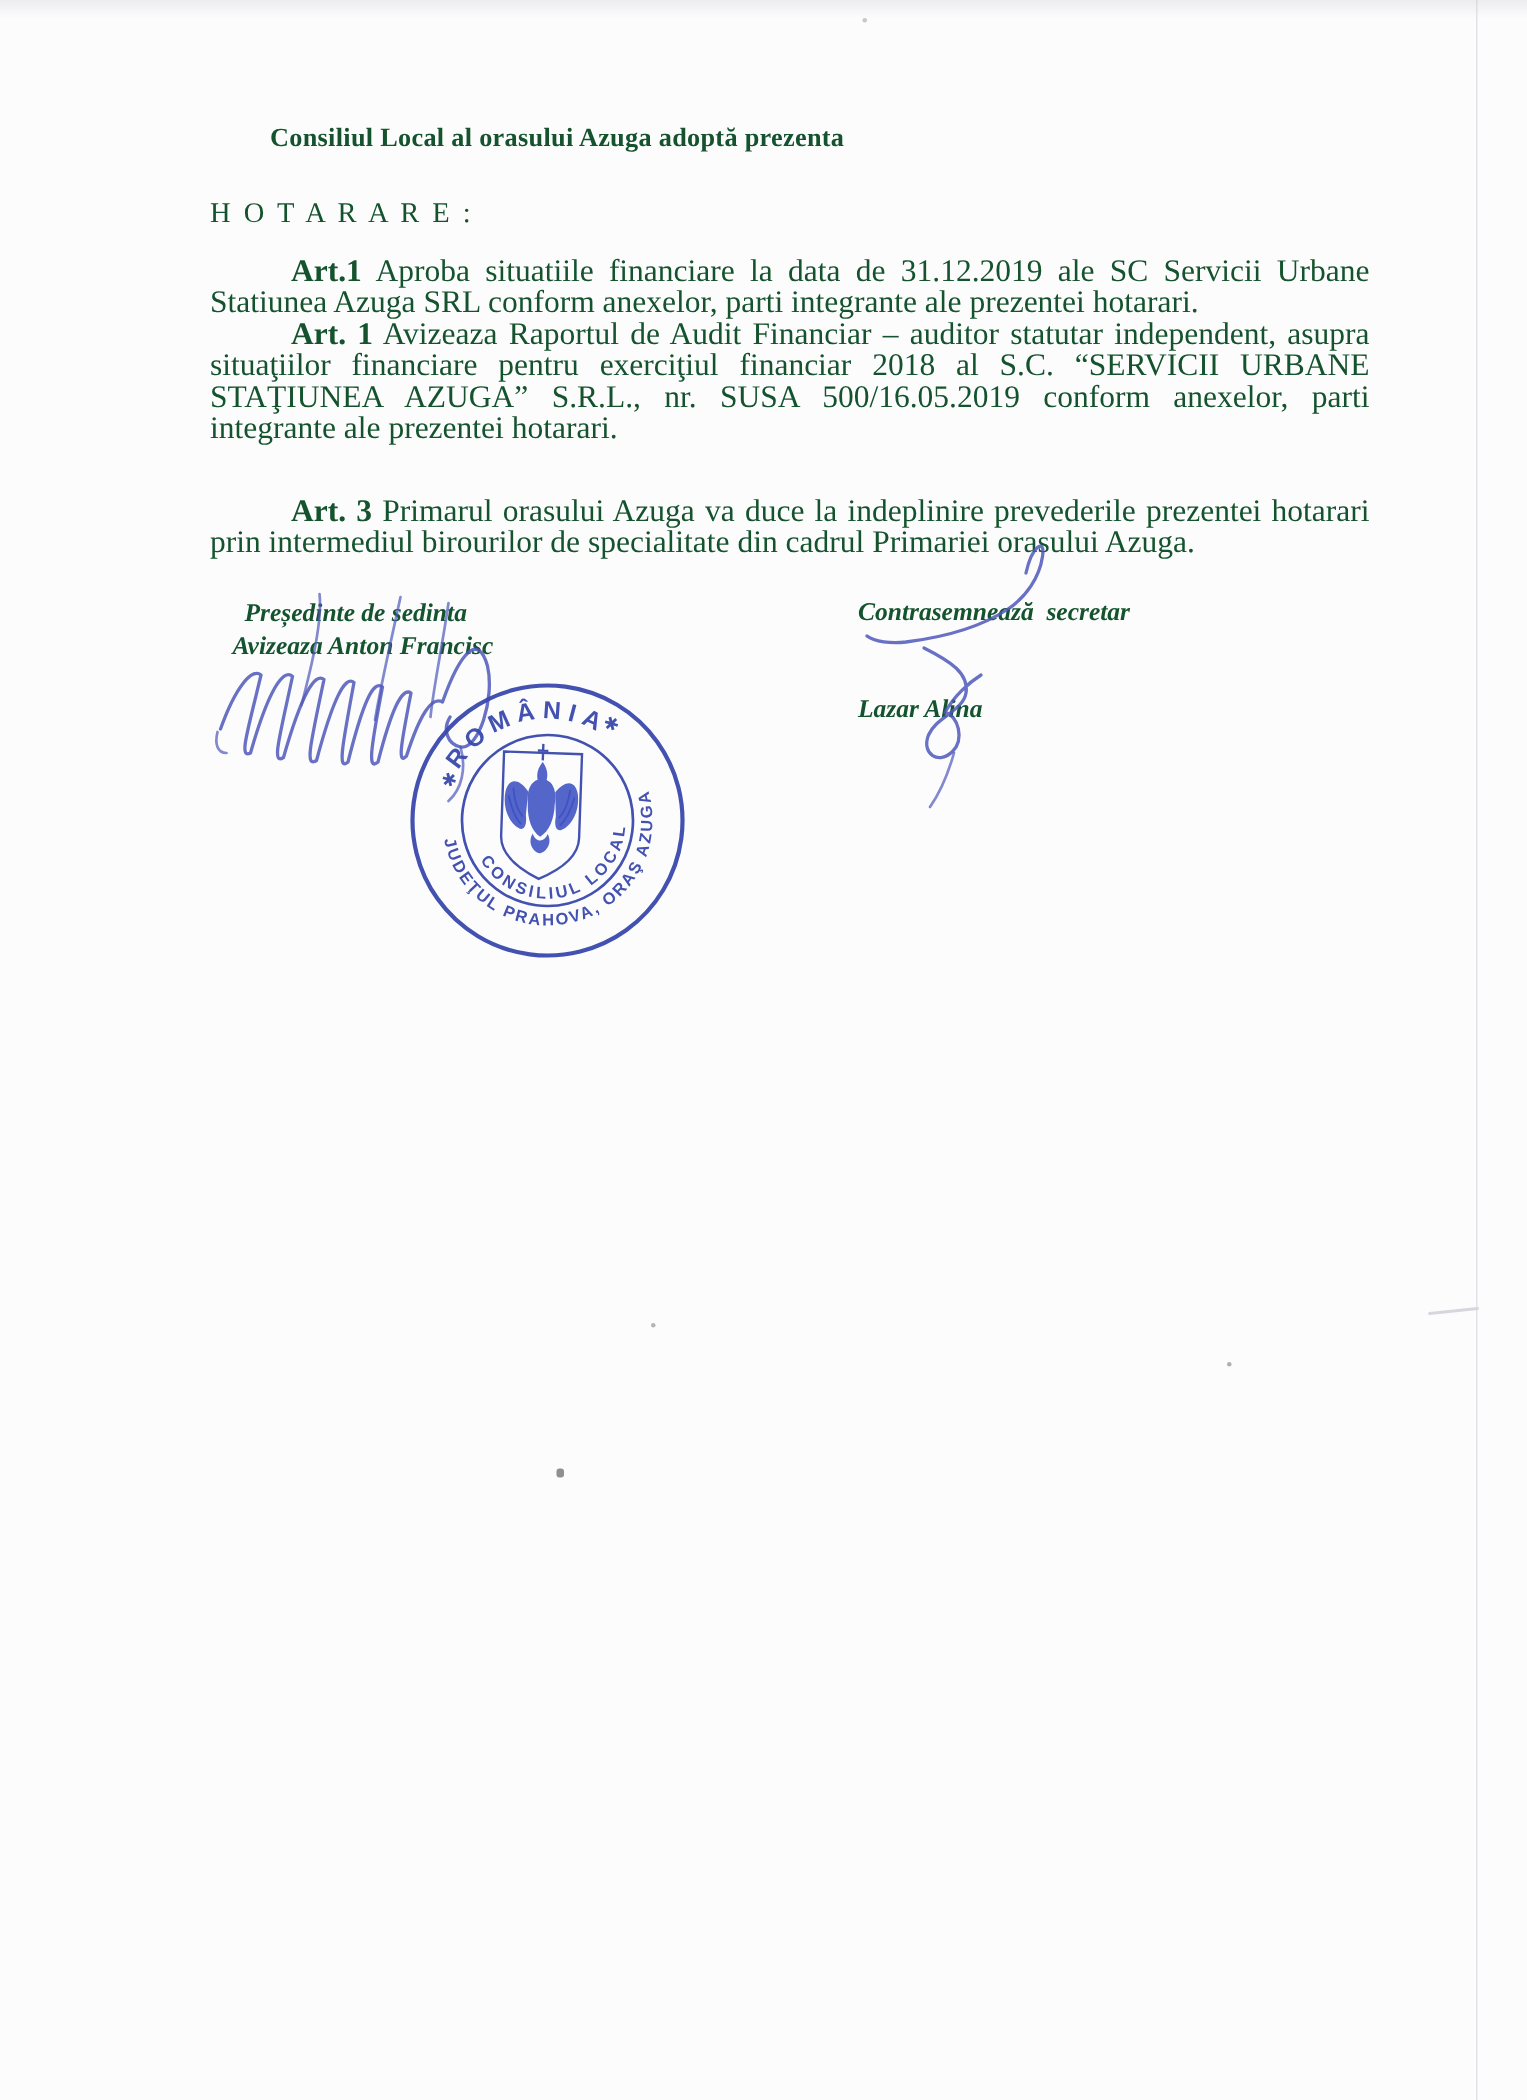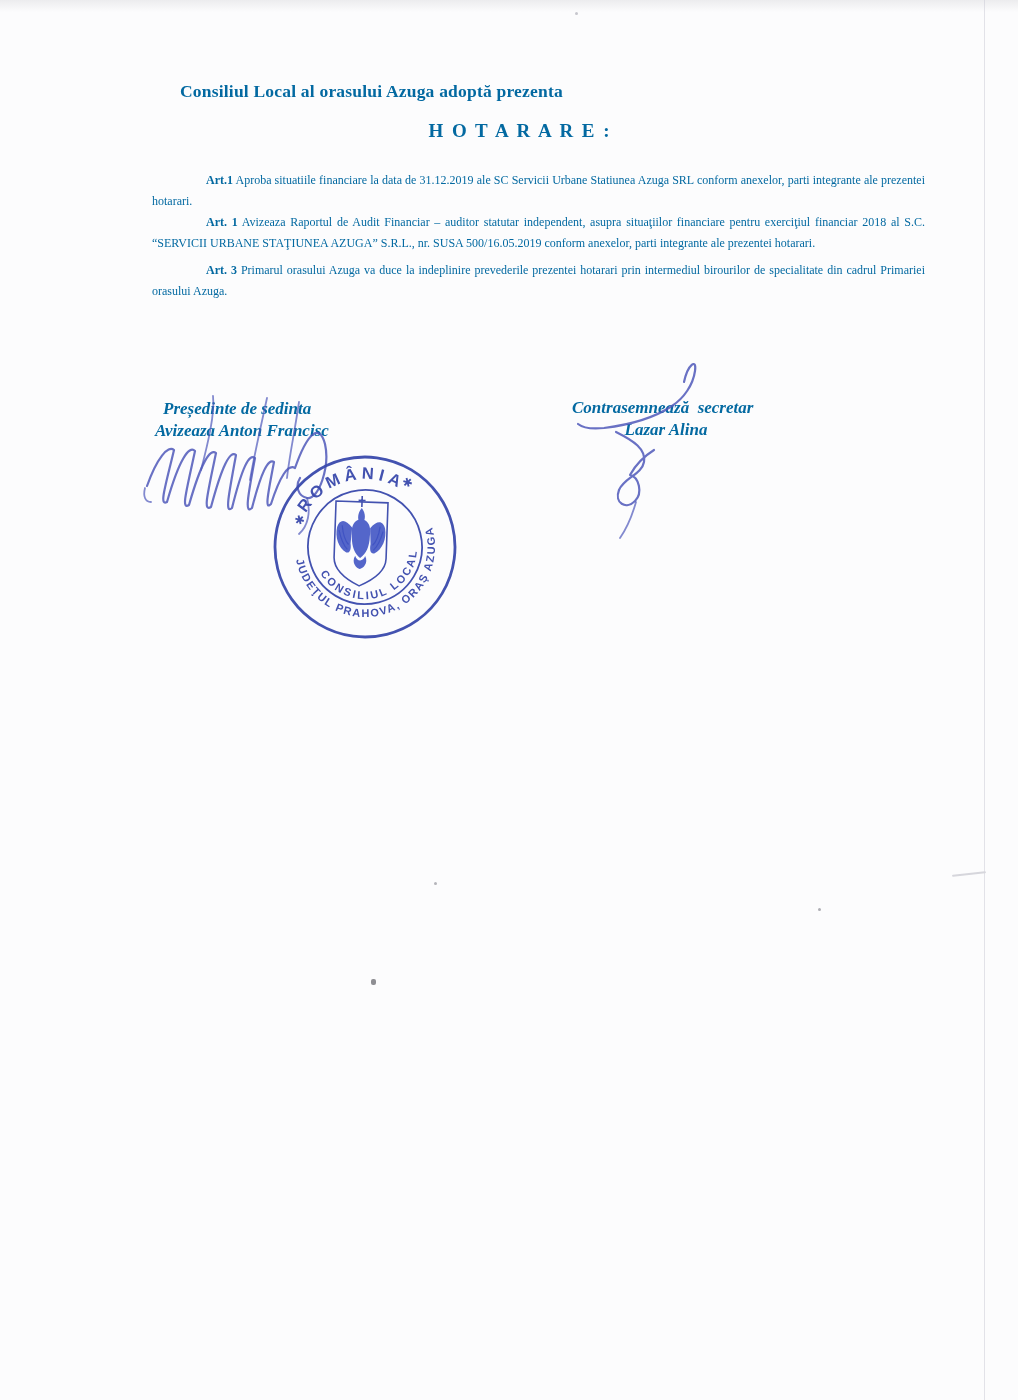--- a/index.html
+++ b/index.html
@@ -3,21 +3,21 @@
 <meta charset="utf-8">
 <style>
   * { margin:0; padding:0; box-sizing:border-box; }
   html,body { background:#e9e9ea; }
   .page {
     position:relative;
     width:1018px; height:1400px;
     background:#fcfcfd;
     overflow:hidden;
     font-family:"Liberation Serif", serif;
-    color:#0369a1;
+    color:#14532d;
   }
   .scan-top-edge {
     position:absolute; left:0; top:0; width:100%; height:12px;
     background:linear-gradient(180deg, #ececee 0%, rgba(252,252,253,0) 100%);
   }
   .scan-line {
     position:absolute; left:984px; top:0; width:1px; height:100%;
     background:rgba(200,200,212,.5);
   }
   .speck { position:absolute; border-radius:50%; }
@@ -26,38 +26,38 @@
   .speck.s3 { left:818px; top:908px; width:3px; height:3px; background:#aeaeb4; }
   .speck.s4 { left:575px; top:12px; width:3px; height:3px; background:#c6c6cd; }
   .smudge { position:absolute; left:952px; top:873px; width:34px; height:2px;
     background:#d6d6dc; transform:rotate(-6deg); border-radius:2px; }
 
   .intro {
     position:absolute; left:180px; top:81px;
     font-size:17.5px; font-weight:bold; letter-spacing:.2px;
   }
   .title {
-    position:absolute; left:140px; top:120px; width:760px;
-    text-align:center;
-    font-size:19px; font-weight:bold; letter-spacing:2px; white-space:pre;
+    position:absolute; left:140px; top:132px; width:760px;
+    text-align:left;
+    font-size:19px; font-weight:normal; letter-spacing:2px; white-space:pre;
   }
   .body-text {
-    position:absolute; left:152px; top:170px; width:773px;
-    font-size:12px; line-height:21px; text-align:justify;
+    position:absolute; left:140px; top:170px; width:773px;
+    font-size:21px; line-height:21px; text-align:justify;
   }
   .art { text-indent:54px; }
-  .art.gap { margin-top:6px; }
+  .art.gap { margin-top:34px; }
   .artlabel { font-weight:bold; }
 
   .sig { position:absolute; font-size:17px; font-weight:bold; line-height:22px;font-style:italic; }
   .sig-left { left:155px; top:398px; }
   .sig-left .role { margin-left:8px; }
   .sig-right { left:572px; top:397px; width:202px; }
   .sig-right .role { white-space:pre; }
-  .sig-right .name { text-align:center; padding-right:14px; }
+  .sig-right .name { text-align:left; padding-right:14px;margin-top:43px; }
 
   .issued { position:absolute; left:140px; top:522px; font-size:17.5px; font-weight:bold; line-height:25px; }
 
   .ink-svg { position:absolute; pointer-events:none; }
   .ink-svg path { fill:none; stroke:#4f58ba; stroke-width:2.2; stroke-linecap:round; stroke-linejoin:round; opacity:.85; }
   .ink-svg path.thin { stroke-width:1.8; opacity:.7; }
 
   .stamp { position:absolute; left:265px; top:447px; width:200px; height:200px; opacity:.95; }
   .stamp .ring { fill:none; stroke:#3a49ac; }
   .stamp text { fill:#3a49ac; stroke:none; font-family:"Liberation Sans", sans-serif; }

